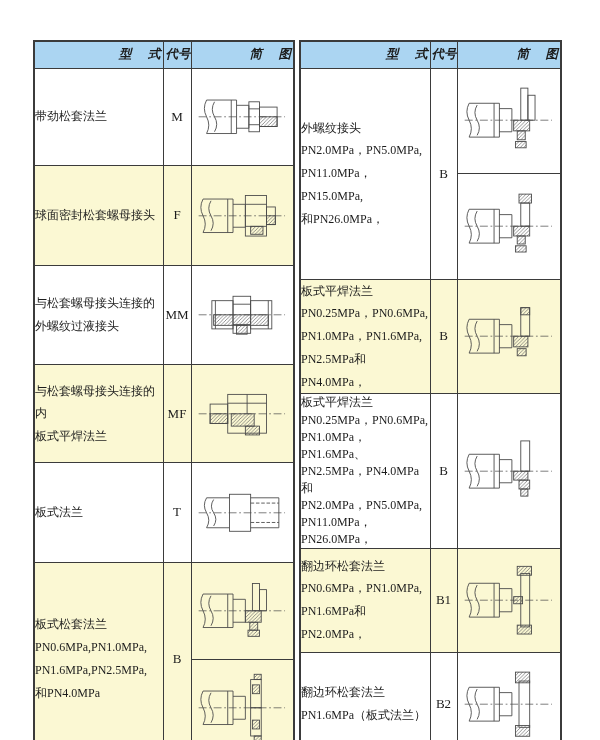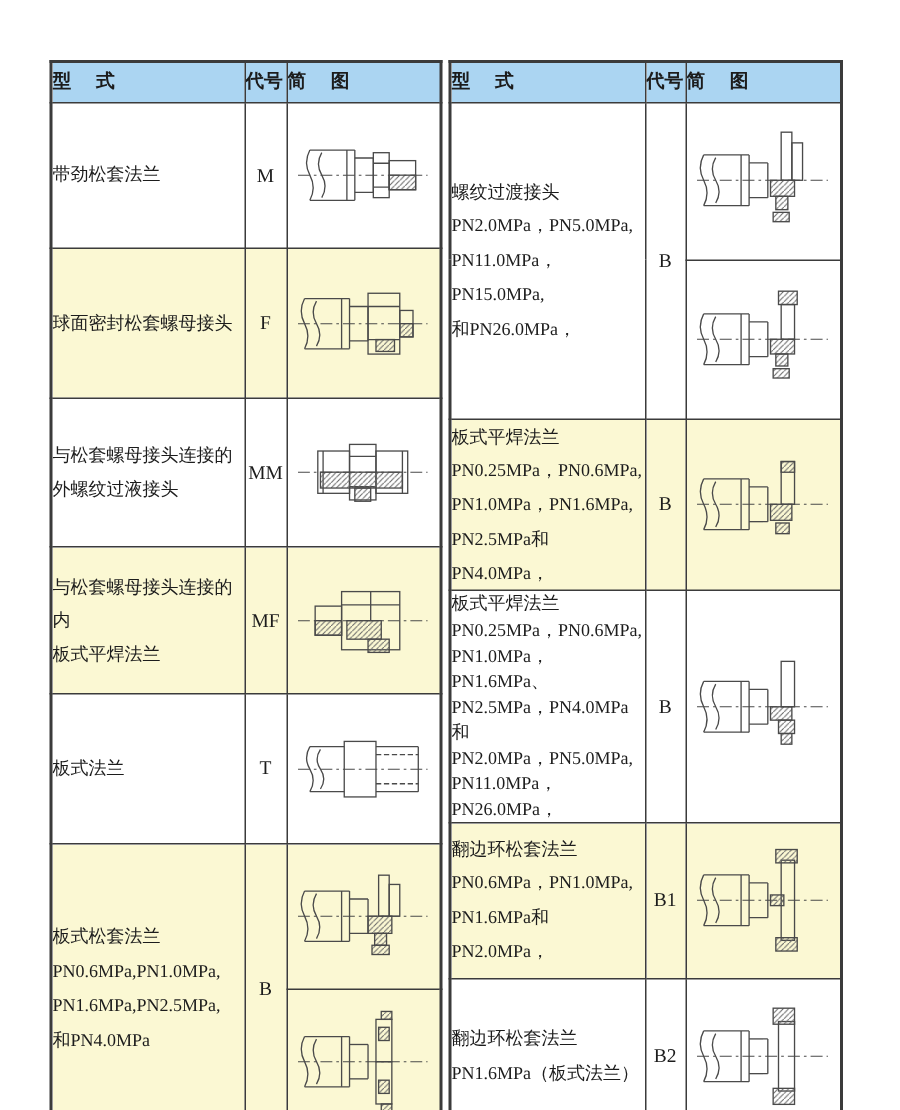--- a/index.html
+++ b/index.html
@@ -2,21 +2,21 @@
 <html><head>
 <meta charset="utf-8">
 <style>
   html,body{margin:0;padding:0;}
   body{width:600px;height:740px;background:#ffffff;font-family:"DejaVu Sans","Liberation Sans",sans-serif;color:#1c1c1c;}
   .page{position:relative;width:600px;height:740px;background:#ffffff;overflow:hidden;}
   .title{position:absolute;left:30px;top:12px;font-size:12.5px;font-weight:bold;letter-spacing:0.3px;white-space:nowrap;}
   .tables{position:absolute;left:33px;top:40px;display:flex;gap:4px;}
   table.t{border-collapse:collapse;table-layout:fixed;border:2px solid #3b3b3b;}
   table.t td,table.t th{border:1px solid #3b3b3b;padding:0;vertical-align:middle;overflow:hidden;}
-  tr.hd th{background:#abd5f2;height:25px;font-size:12.5px;font-weight:bold;text-align:left;letter-spacing:2px;}
+  tr.hd th{background:#abd5f2;height:25px;font-size:12.5px;font-weight:bold;text-align:right;letter-spacing:2px;font-style:italic;}
   td.type{font-size:12px;text-align:left;padding:2px 4px 2px 9px;white-space:pre-line;line-height:1.9;font-family:"Liberation Serif","DejaVu Serif",serif;}
   td.type.tight{line-height:1.42;font-size:12px;}
   td.code{font-size:13px;text-align:center;font-family:"Liberation Serif","DejaVu Serif",serif;}
   td.diag{background:#ffffff;}
   tr.hl td{background:#fbf8d3;}
   tr.hl td.diag{background:#fbf8d3;}
   .dbox{width:100%;height:100%;display:flex;align-items:center;justify-content:center;padding:3px;box-sizing:border-box;}
   .dbox svg{width:96%;height:96%;}
 </style>
 </head>
@@ -250,21 +250,21 @@
         </colgroup>
       <thead>
         <tr class="hd" style="height:27px">
           <th>型　式</th>
           <th style="letter-spacing:0">代号</th>
           <th>简　图</th>
         </tr>
       </thead>
       <tbody>
         <tr style="height:105px">
-          <td class="type" rowspan="2">螺纹过渡接头
+          <td class="type" rowspan="2">外螺纹接头
 PN2.0MPa，PN5.0MPa,
 PN11.0MPa，PN15.0MPa,
 和PN26.0MPa，</td>
           <td class="code" rowspan="2">B</td>
           <td class="diag">
               <div class="dbox">
                 <svg viewBox="0 0 104 88" preserveAspectRatio="xMidYMid meet" fill="none" stroke="#4a4a4a" stroke-width="1">
 <defs>
                     <pattern id="hp" width="4" height="4" patternUnits="userSpaceOnUse">
                       <path d="M0 4 L4 0" stroke="#666" stroke-width="0.8" fill="none"></path>

